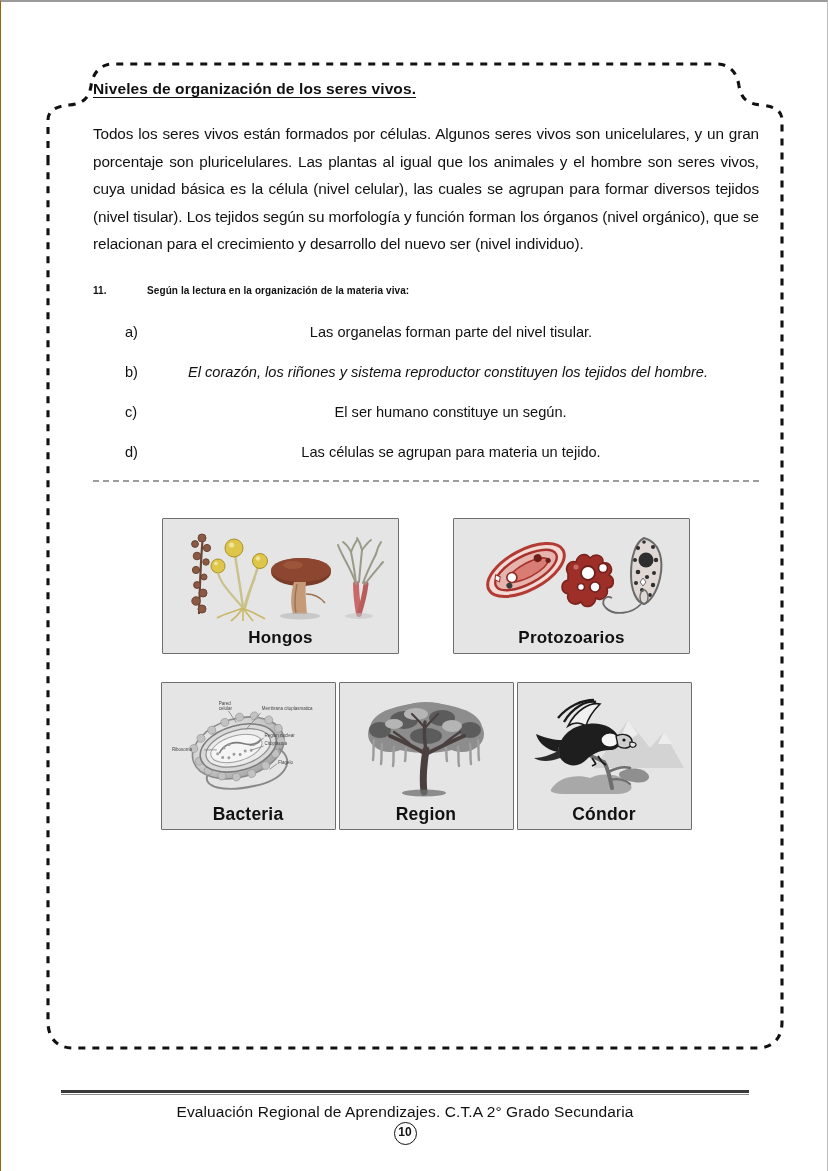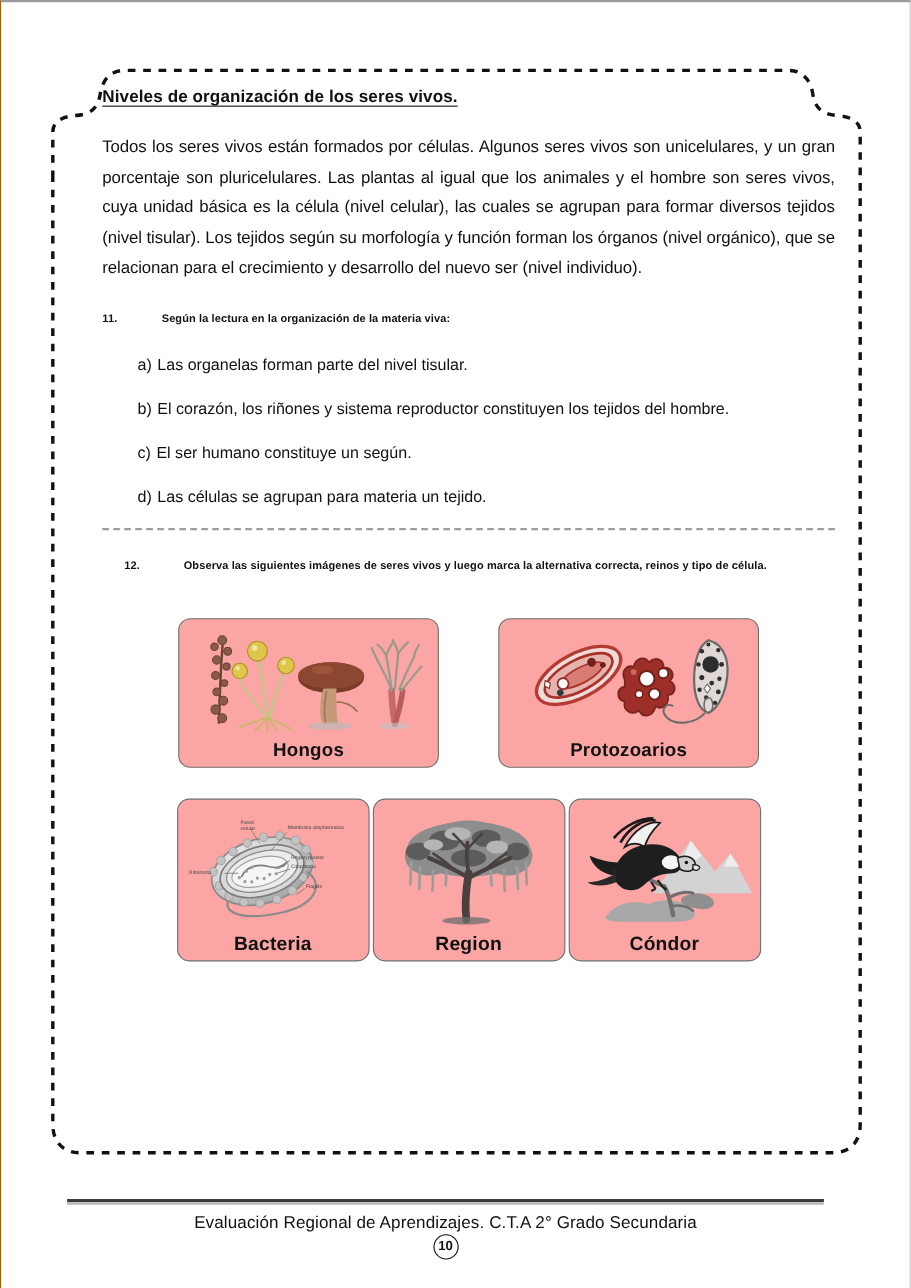--- a/index.html
+++ b/index.html
@@ -86,22 +86,23 @@
     line-height: 24px;
     margin: 0 0 16px 0;
     padding-left: 32px;
   }
   .opt-letter {
     flex: 0 0 auto;
     margin-right: 5px;
   }
   .opt-text {
     flex: 1 1 auto;
-  }
-  .opt-wide .opt-text { max-width: 610px; }
+    text-align: center;
+  }
+  .opt-wide .opt-text { max-width: 610px; font-style: italic; }
 
   .separator {
     margin: 16px 0 0 0;
     border: 0;
     border-top: 2px dashed #9d9d9d;
     height: 0;
   }
 
   .q12 {
     margin-top: 22px;
@@ -113,22 +114,22 @@
   .cards-area { margin-top: 36px; }
   .card-row {
     display: flex;
     justify-content: center;
   }
   .card-row.row1 { gap: 54px; }
   .card-row.row2 { gap: 3px; margin-top: 28px; }
 
   .card {
     border: 1.6px solid #6e6e6e;
-    border-radius: 11px;
-    background: #fca5a5;
+    border-radius: 1px;
+    background: #e5e5e5;
     box-sizing: border-box;
     display: flex;
     flex-direction: column;
     align-items: center;
     justify-content: flex-end;
     padding: 6px 6px 2px 6px;
   }
   .card.wide { width: 237px; height: 136px; }
   .card.small { width: 175px; height: 148px; }
 
@@ -234,26 +235,20 @@
         </li>
         <li class="option">
           <span class="opt-letter">d)</span>
           <span class="opt-text">Las células se agrupan para materia un tejido.</span>
         </li>
       </ul>
     </div>
 
     <hr class="separator">
 
-    <div class="q-block q12">
-      <div class="q-line">
-        <span class="q-num">12.</span>
-        <span class="q-text">Observa las siguientes imágenes de seres vivos y luego marca la alternativa correcta, reinos y tipo de célula.</span>
-      </div>
-    </div>
 
     <div class="cards-area">
 
       <div class="card-row row1">
 
         <div class="card wide">
           <div class="card-art">
             <svg width="215" height="92" viewBox="0 0 215 92">
 
               <g stroke="#6b4433" fill="#8a5a44">

